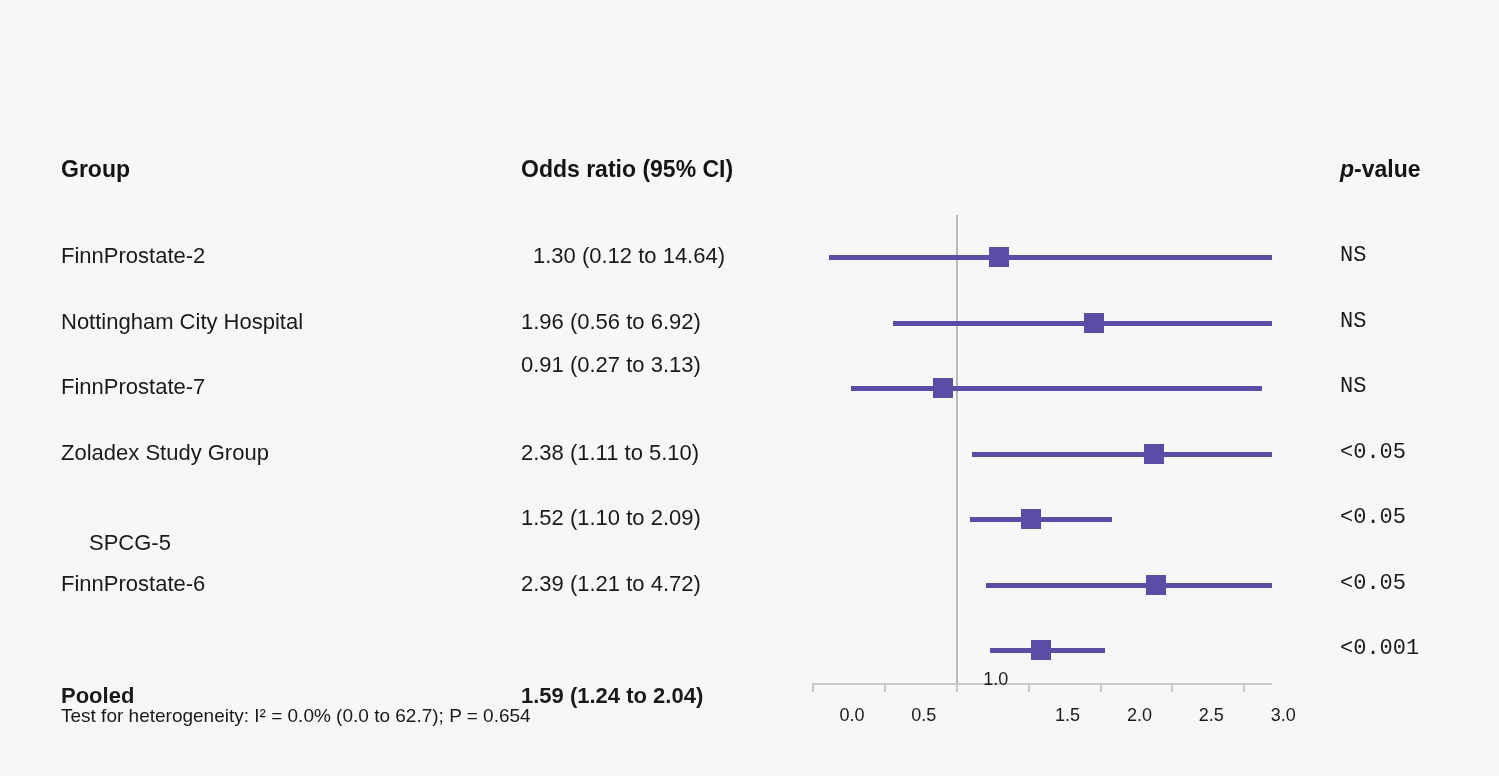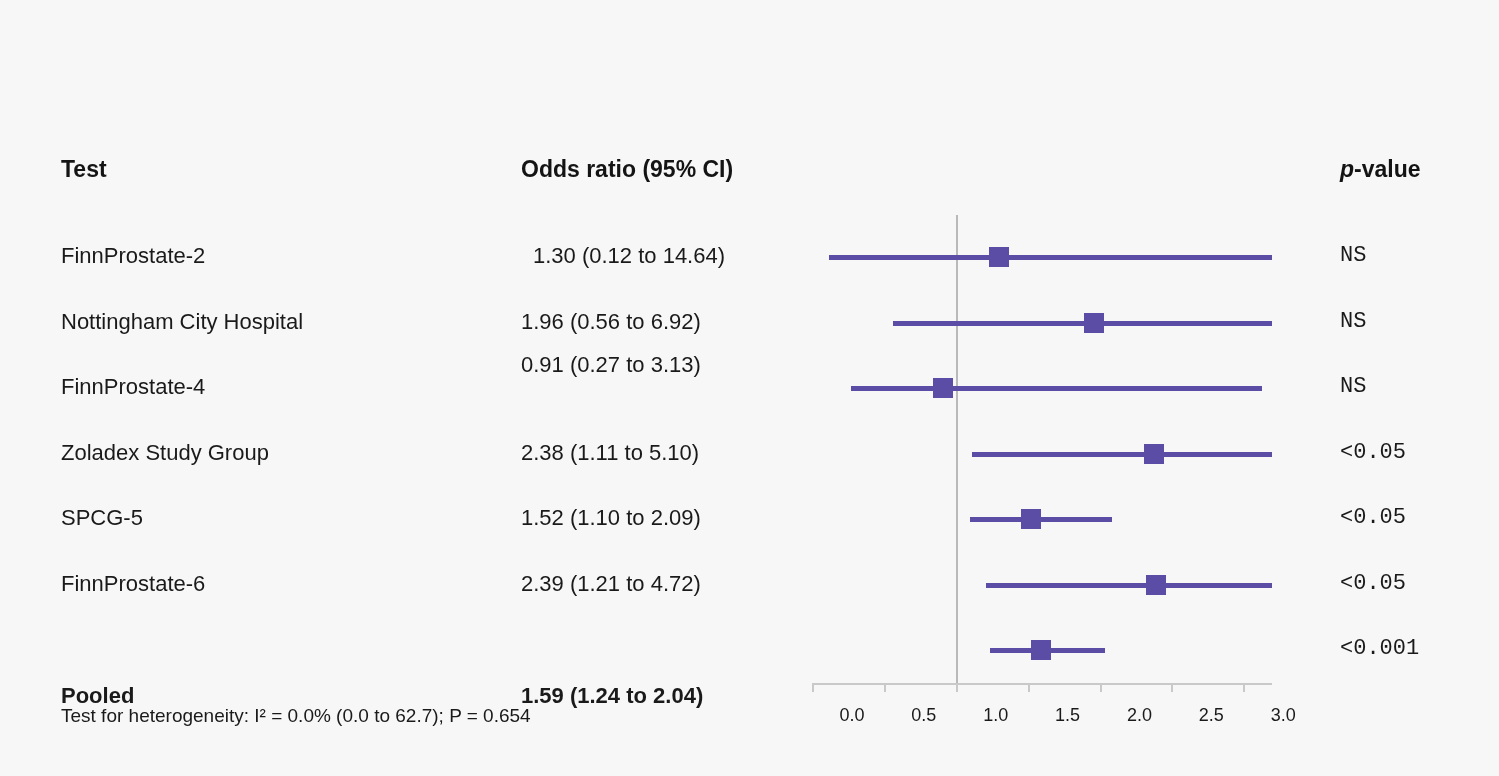--- a/index.html
+++ b/index.html
@@ -124,30 +124,30 @@
     color: #1a1a1a;
     white-space: nowrap;
   }
 </style>
 </head>
 <body>
 
 <div class="page">
 
 
-  <div class="col-head head-study">Test</div>
+  <div class="col-head head-study">Group</div>
   <div class="col-head head-or">Odds ratio (95% CI)</div>
   <div class="col-head head-p"><span class="ital">p</span><span>-value</span></div>
 
   <div id="labels-layer">
       <div class="row-label" style="top: 243px;">FinnProstate-2</div>
       <div class="row-label" style="top: 308.5px;">Nottingham City Hospital</div>
-      <div class="row-label" style="top: 374px;">FinnProstate-4</div>
+      <div class="row-label" style="top: 374px;">FinnProstate-7</div>
       <div class="row-label" style="top: 439.5px;">Zoladex Study Group</div>
-      <div class="row-label" style="top: 505px;">SPCG-5</div>
+      <div class="row-label" style="top: 530px; margin-left: 28px;">SPCG-5</div>
       <div class="row-label" style="top: 570.5px;">FinnProstate-6</div>
       <div class="row-label row-bold" style="top: 636px;">Pooled</div>
     </div>
   <div id="or-layer">
       <div class="row-or" style="top: 243px; margin-left: 12px;">1.30 (0.12 to 14.64)</div>
       <div class="row-or" style="top: 308.5px;">1.96 (0.56 to 6.92)</div>
       <div class="row-or" style="top: 352px;">0.91 (0.27 to 3.13)</div>
       <div class="row-or" style="top: 439.5px;">2.38 (1.11 to 5.10)</div>
       <div class="row-or" style="top: 505px;">1.52 (1.10 to 2.09)</div>
       <div class="row-or" style="top: 570.5px;">2.39 (1.21 to 4.72)</div>
@@ -200,18 +200,18 @@
       <div class="tick" style="left: 215.625px;"></div>
       <div class="tick" style="left: 287.5px;"></div>
       <div class="tick" style="left: 359.375px;"></div>
       <div class="tick" style="left: 431.25px;"></div>
     </div>
 
   <div class="footnote">Test for heterogeneity: I² = 0.0% (0.0 to 62.7); P = 0.654</div>
 
 <div class="tick-label" style="left: 812px; top: 705px;">0.0</div>
     <div class="tick-label" style="left: 883.875px; top: 705px;">0.5</div>
-    <div class="tick-label" style="left: 955.75px; top: 705px;">1.0</div>
+    <div class="tick-label" style="left: 955.75px; top: 669px;">1.0</div>
     <div class="tick-label" style="left: 1027.62px; top: 705px;">1.5</div>
     <div class="tick-label" style="left: 1099.5px; top: 705px;">2.0</div>
     <div class="tick-label" style="left: 1171.38px; top: 705px;">2.5</div>
     <div class="tick-label" style="left: 1243.25px; top: 705px;">3.0</div>
   </div>
 
 </body></html>

